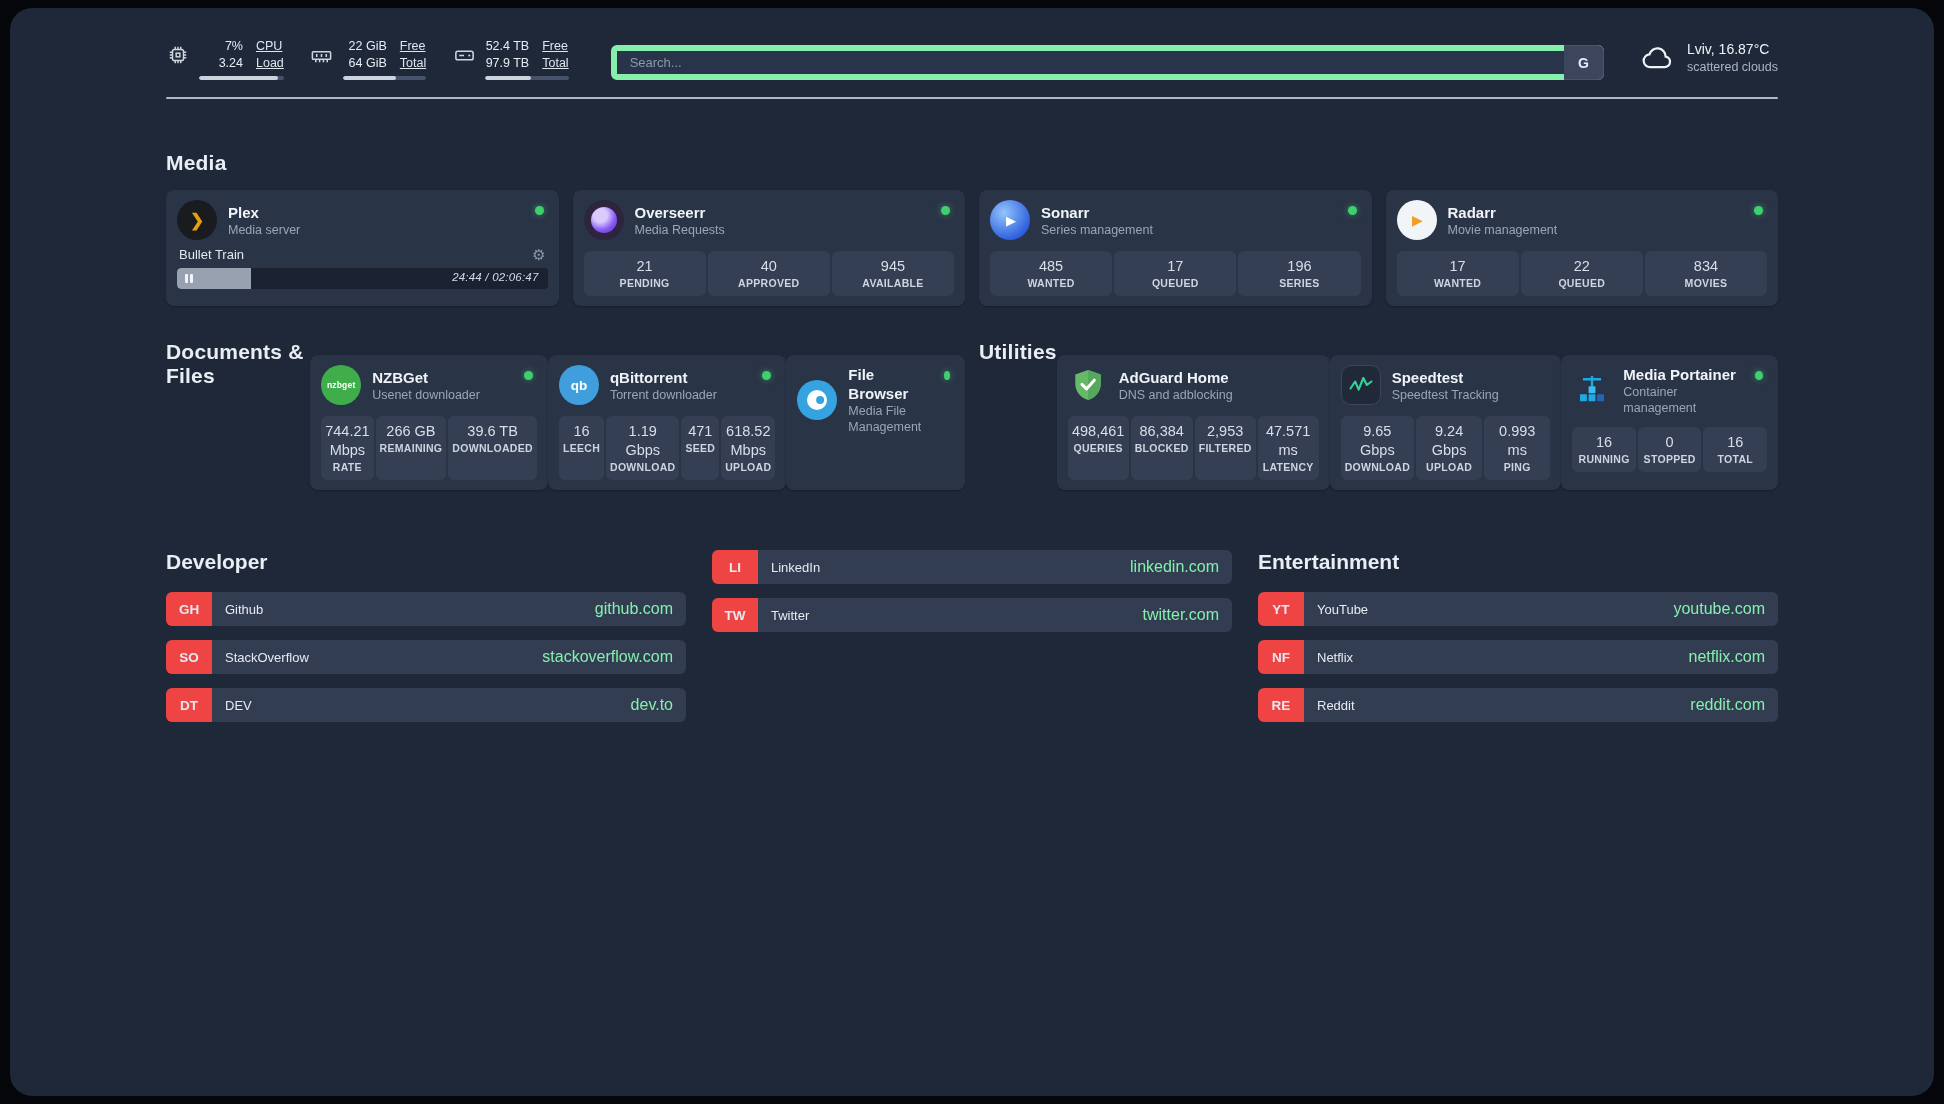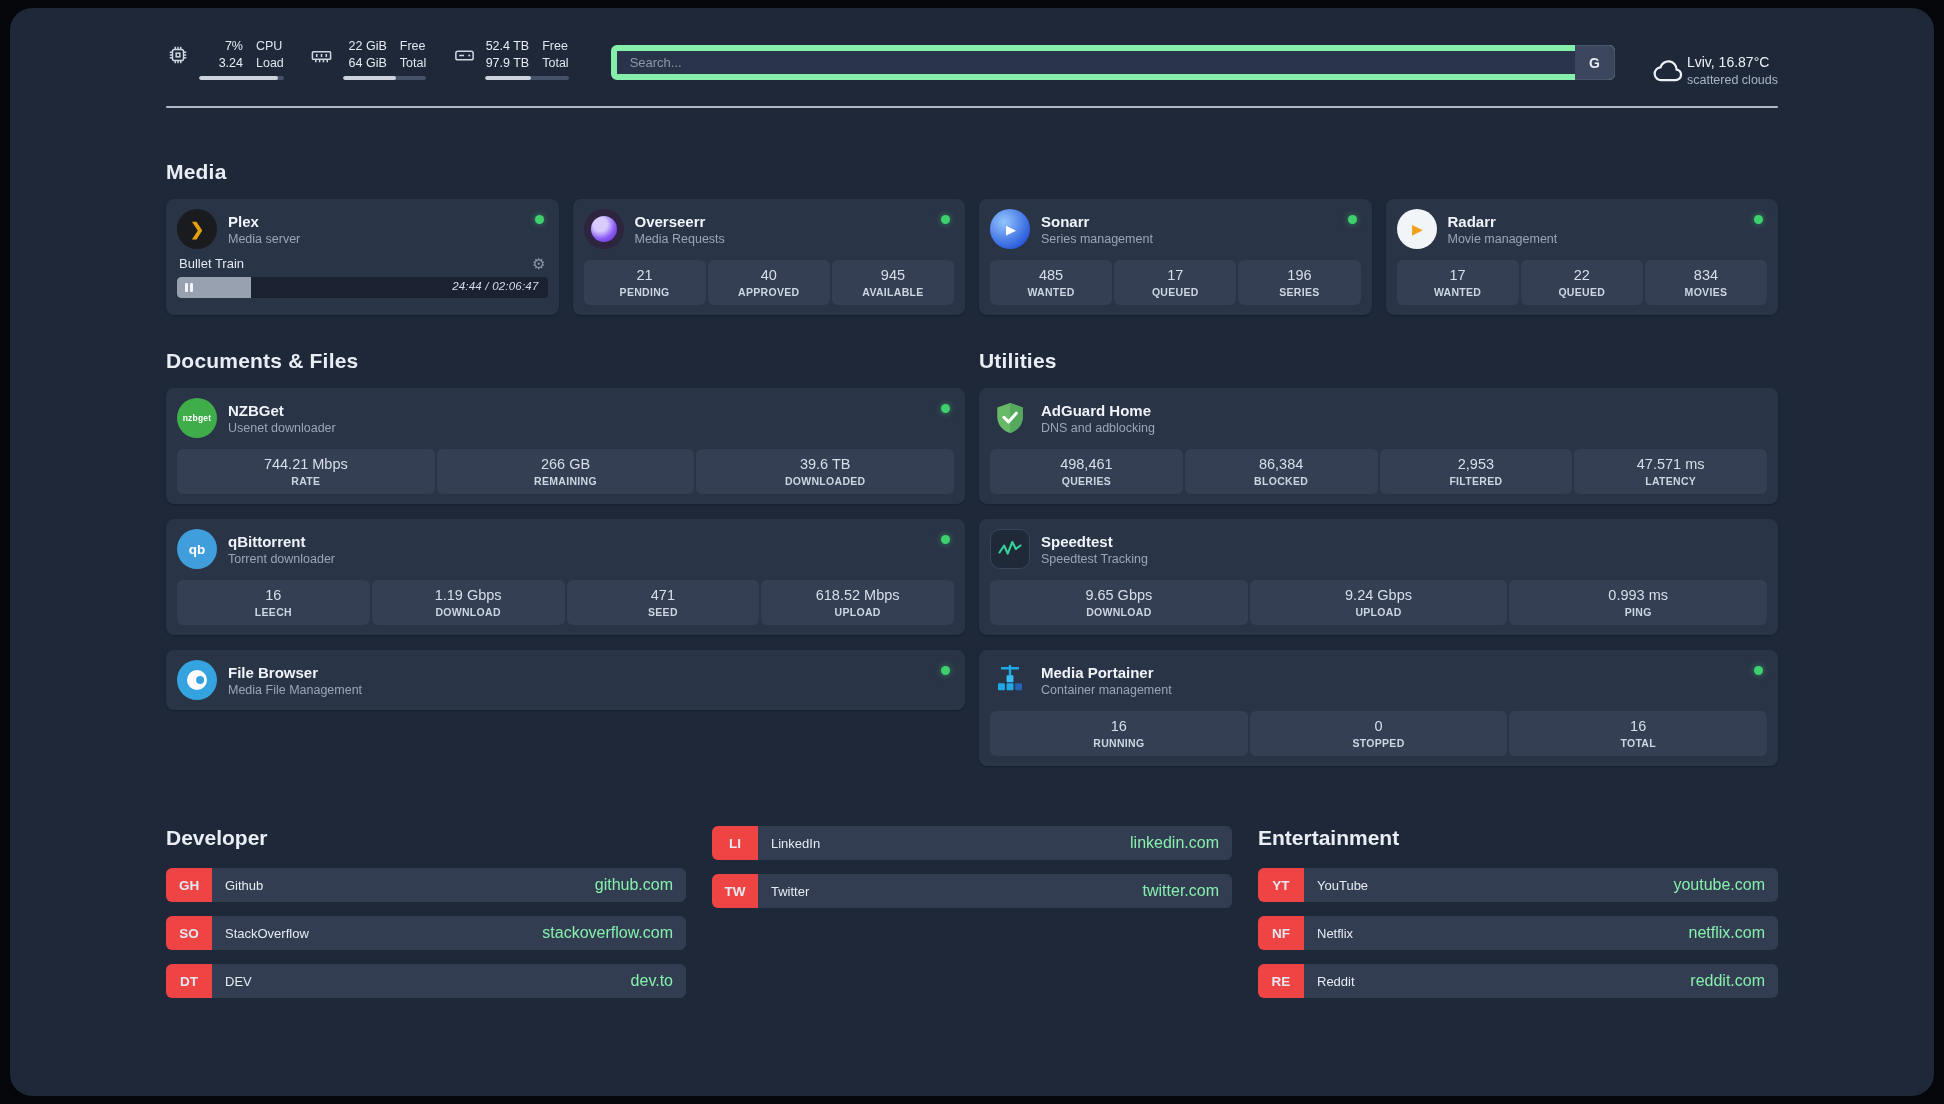--- a/index.html
+++ b/index.html
@@ -19,40 +19,40 @@
     overflow: hidden;
   }
 
   
   .topbar { display: flex; align-items: flex-start; }
   .res { display: flex; gap: 9px; margin-right: 26px; }
   .res .res-icon { margin-top: 6px; width: 24px; display: flex; justify-content: center; }
   .res-body { display: flex; flex-direction: column; }
   .res-grid { display: flex; gap: 13px; font-size: 12.5px; line-height: 17px; }
   .res-values { text-align: right; color: #e8edf4; min-width: 44px; }
-  .res-labels { text-align: left; color: #dfe5ee; }
+  .res-labels { text-align: left; color: #dfe5ee; text-decoration: underline; }
   .res-bar { margin-top: 4px; height: 4px; border-radius: 2px; background: #46516a; overflow: hidden; }
   .res-bar .fill { height: 100%; background: #ccd3dd; border-radius: 2px; }
 
   .searchwrap { flex: 1; position: relative; margin: 7px 36px 0 16px; height: 35px; }
   .searchwrap input {
     width: 100%; height: 35px;
     background: #29334a; border: 6px solid #86efac; border-radius: 6px;
     color: #e6ebf2; font-size: 13px; padding: 0 48px 0 13px;
     font-family: "Liberation Sans", sans-serif; outline: none;
   }
   .searchwrap input::placeholder { color: #8d98ab; }
   .search-provider {
     position: absolute; right: 0; top: 0; height: 35px; width: 40px;
     background: #3b465d; border: 1px solid #49546e; border-left: none;
     border-radius: 0 6px 6px 0;
     color: #e8edf4; font-size: 14px; font-weight: 700;
     display: flex; align-items: center; justify-content: center; cursor: pointer;
   }
-  .weather { display: flex; align-items: center; margin-top: 15px; }
+  .weather { display: flex; gap: 11px; align-items: center; margin-top: 2px; }
   .weather-text .loc { color: #eef2f8; font-size: 14px; line-height: 19px; }
   .weather-text .cond { color: #a9b4c4; font-size: 12.5px; line-height: 17px; }
 
   .divider { margin-top: 17px; height: 2px; background: #c9d1dc; opacity: .85; border-radius: 1px; }
 
   
   .section-title { font-size: 21px; font-weight: 600; color: #e9eef5; letter-spacing: .2px; }
   .media-section { margin-top: 52px; }
   .cards-4 { margin-top: 15px; display: grid; grid-template-columns: repeat(4, 1fr); gap: 14px; }
 
@@ -118,21 +118,21 @@
   }
   .pause { position: absolute; left: 8px; top: 6px; display: flex; gap: 2.5px; cursor: pointer; }
   .pause i { display: block; width: 2.5px; height: 9px; background: #f2f5f9; border-radius: 1px; }
   .ptime {
     position: absolute; right: 9px; top: 3px;
     color: #d6dce6; font-size: 11.5px; letter-spacing: .2px; font-style: italic;
   }
 
   
   .columns { margin-top: 34px; display: grid; grid-template-columns: 1fr 1fr; gap: 14px; align-items: start; }
-  .colstack { display: flex; flex-direction: column; }
+  .colstack { display: flex; flex-direction: row; }
   .colstack .card { margin-top: 15px; }
   .colstack .card:first-of-type { margin-top: 15px; }
 
   
   .bookmarks { margin-top: 60px; display: grid; grid-template-columns: 1fr 1fr 1fr; gap: 26px; }
   .bm-title { font-size: 21px; font-weight: 600; color: #e9eef5; margin-bottom: 18px; }
   .bm-row { display: flex; align-items: stretch; height: 34px; margin-bottom: 14px; cursor: pointer; }
   .bm-abbr {
     width: 46px; display: flex; align-items: center; justify-content: center;
     color: #e4e9f1; font-size: 13.5px; font-weight: 600;

